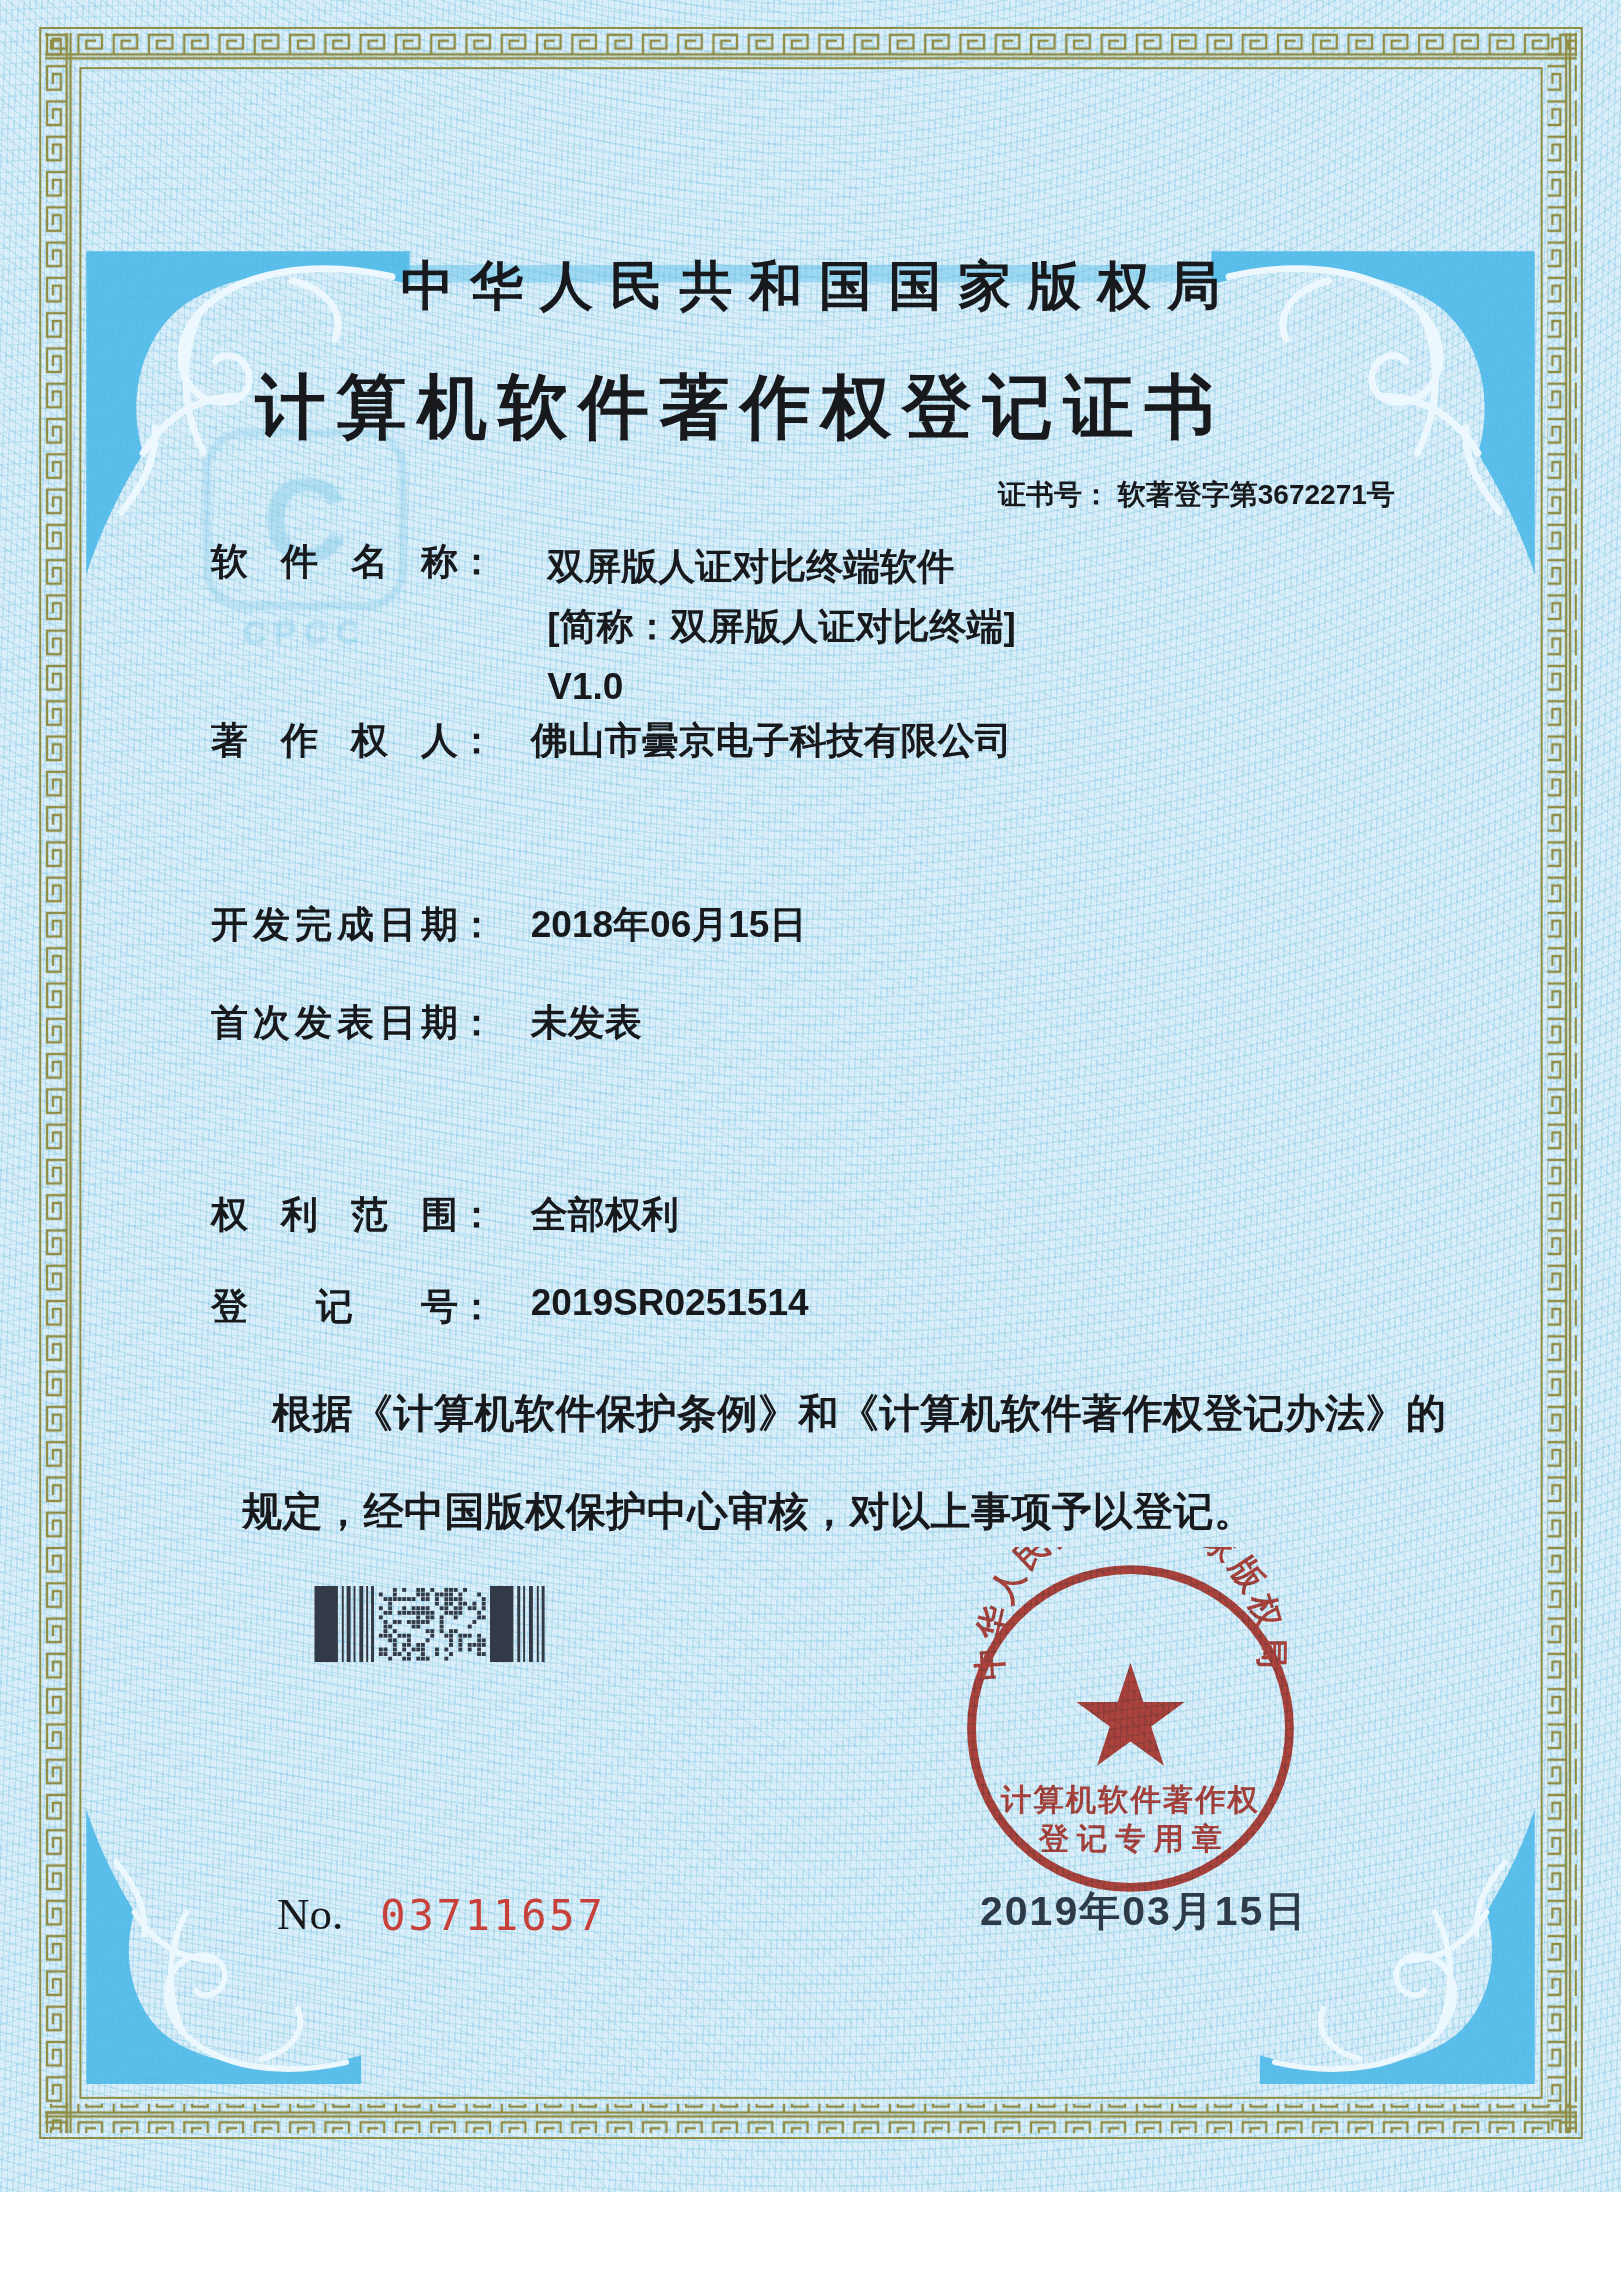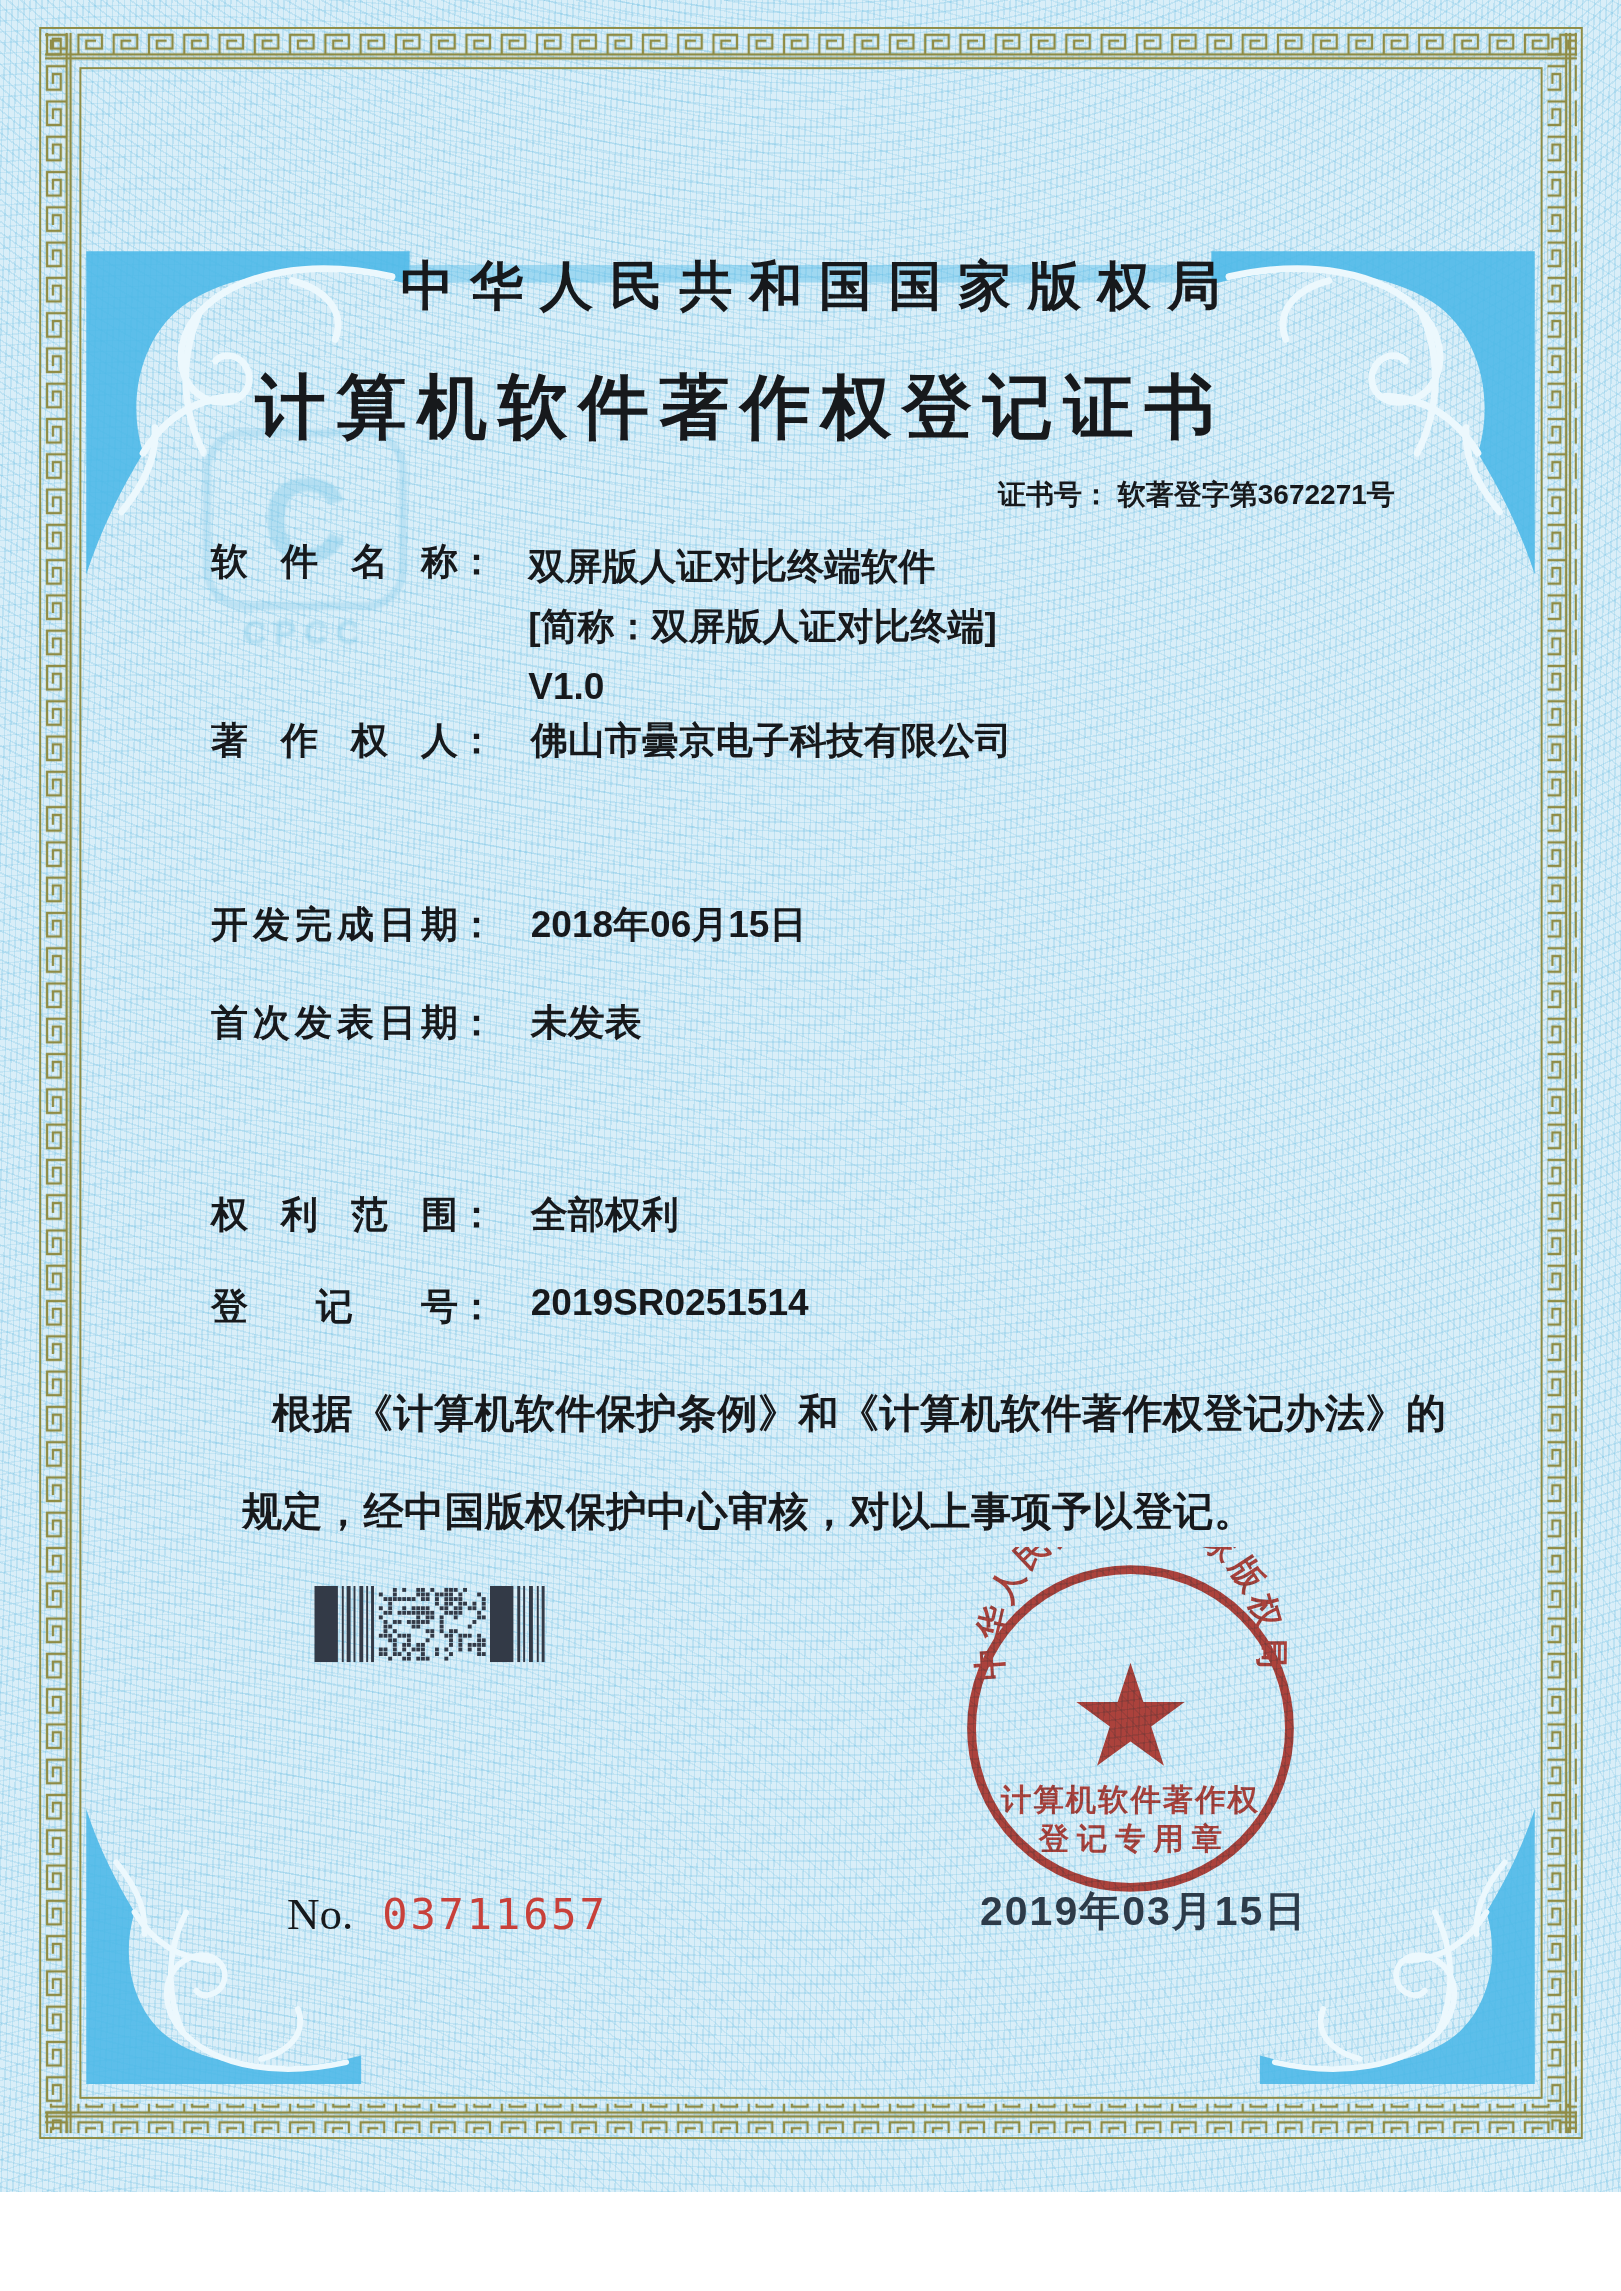--- a/index.html
+++ b/index.html
@@ -29,34 +29,34 @@
   .authority{position:absolute;left:0;top:251px;width:1621px;margin:0;text-align:center;
     font-size:53px;font-weight:bold;color:#17191c;letter-spacing:16.7px;padding-left:16.7px;box-sizing:border-box;}
   .cert-title{position:absolute;left:0;top:361px;width:1470px;margin:0;text-align:center;
     font-size:70px;font-weight:bold;color:#17191c;letter-spacing:10.8px;padding-left:10.8px;box-sizing:border-box;}
   .certno{position:absolute;left:998px;top:476px;font-size:28px;font-weight:bold;color:#17191c;}
   
   .row{position:absolute;left:211px;font-size:37px;font-weight:bold;color:#17191c;white-space:nowrap;}
   .row .label{display:inline-block;width:247px;text-align:justify;text-align-last:justify;vertical-align:top;}
   .row .colon{display:inline-block;vertical-align:top;}
   .row .value{display:inline-block;margin-left:25.5px;vertical-align:top;}
-  .row .vlines{display:inline-block;margin-left:23px;vertical-align:top;line-height:60px;}
+  .row .vlines{display:inline-block;margin-left:42px;vertical-align:top;line-height:60px;}
   .row .vlines div{height:60px;}
   
   .para-line{position:absolute;font-size:40px;color:#17191c;font-weight:bold;white-space:nowrap;letter-spacing:0.5px;}
   .para-line.l1{left:272px;top:1386px;}
   .para-line.l2{left:203px;top:1484px;padding-left:39px;}
   
   .barcode{position:absolute;left:314px;top:1586px;}
   
   .seal{position:absolute;left:949px;top:1547px;mix-blend-mode:multiply;opacity:.93;}
   .seal-date{position:absolute;left:980px;top:1884px;font-size:41px;font-weight:bold;
     color:#2d3b49;letter-spacing:2px;text-align:right;}
   
-  .serial{position:absolute;left:287px;top:1888px;display:flex;align-items:center;gap:29px;}
+  .serial{position:absolute;left:277px;top:1888px;display:flex;align-items:flex-end;gap:37px;}
   .serial .no{font-family:"Liberation Serif","DejaVu Serif",serif;font-size:45px;color:#17191c;}
   .serial .num{font-family:"DejaVu Sans Mono","Liberation Mono",monospace;font-size:42px;
     color:#c8403a;letter-spacing:2.9px;}
 </style>
 </head>
 <body>
 
 <div class="stage">
   <div class="paper">
 

